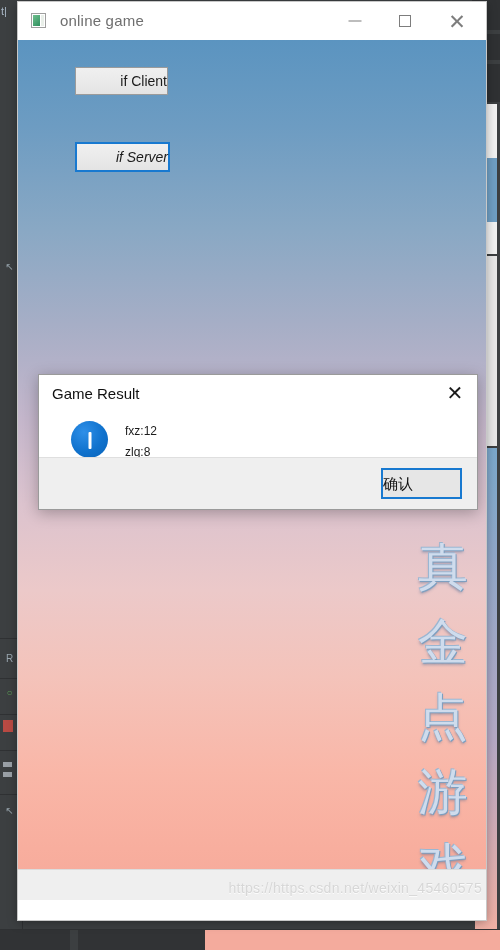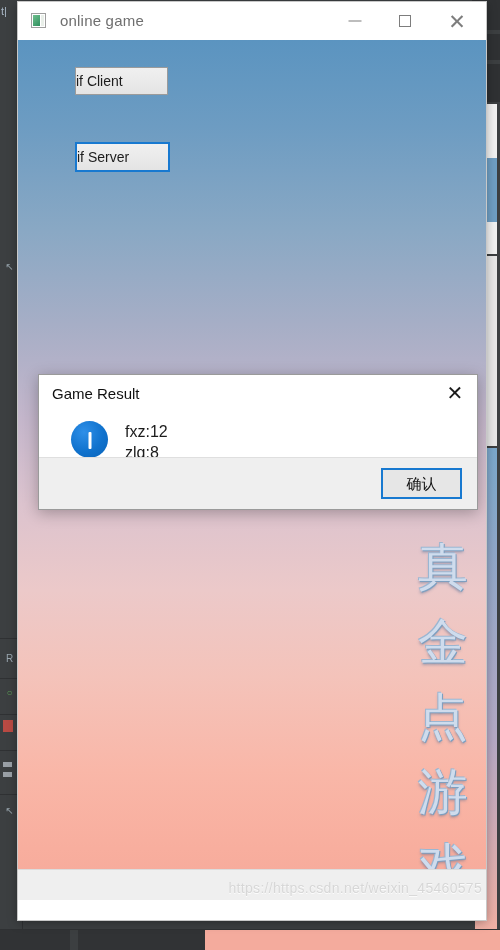--- a/index.html
+++ b/index.html
@@ -197,37 +197,38 @@
       #f5a99a 100%);
     overflow: hidden;
   }
 
   
   .act-btn {
     position: absolute;
     background: #e9e9e9;
     font-size: 14px;
     color: #1c1c1c;
-    text-align: left;
+    text-align: right;
     line-height: 26px;
     box-sizing: border-box;
     cursor: default;
   }
   .act-client {
     left: 57px; top: 27px;
     width: 93px; height: 28px;
     border: 1px solid #9b9b9b;
     background: linear-gradient(180deg,#f0f0f0,#e4e4e4);
   }
   .act-server {
     left: 57px; top: 102px;
     width: 95px; height: 30px;
     border: 2px solid #1879d0;
     background: linear-gradient(180deg,#f0f0f0,#e4e4e4);
     line-height: 26px;
+    font-style: italic;
   }
 
   
   .vtext {
     position: absolute;
     right: 10px;
     top: 490px;
     width: 66px;
     text-align: center;
   }
@@ -312,21 +313,21 @@
     left: 50%; top: 6px;
     transform: translateX(-50%);
     width: 3px; height: 3px;
     background: #ffffff;
     border-radius: 50%;
     opacity: 0;
   }
   .dlg-msg {
     position: absolute;
     left: 86px; top: 46px;
-    font-size: 16px;
+    font-size: 12px;
     color: #1c1c1c;
     line-height: 21px;
   }
   .dlg-msg div { white-space: pre; }
   .dlg-footer {
     position: absolute;
     left: 0; bottom: 0;
     width: 100%; height: 52px;
     background: #efefef;
     border-top: 1px solid #dfdfdf;
@@ -334,21 +335,20 @@
   }
   .dlg-ok {
     position: absolute;
     right: 15px; top: 10px;
     width: 81px; height: 31px;
     border: 2px solid #1879d0;
     background: #e6e6e6;
     box-sizing: border-box;
     font-size: 15px;
     color: #111111;
-    text-align: center;
     line-height: 27px;
     cursor: default;
   }
 </style>
 </head>
 <body>
 
 <div id="screen">
 
   <div class="ide-root">

